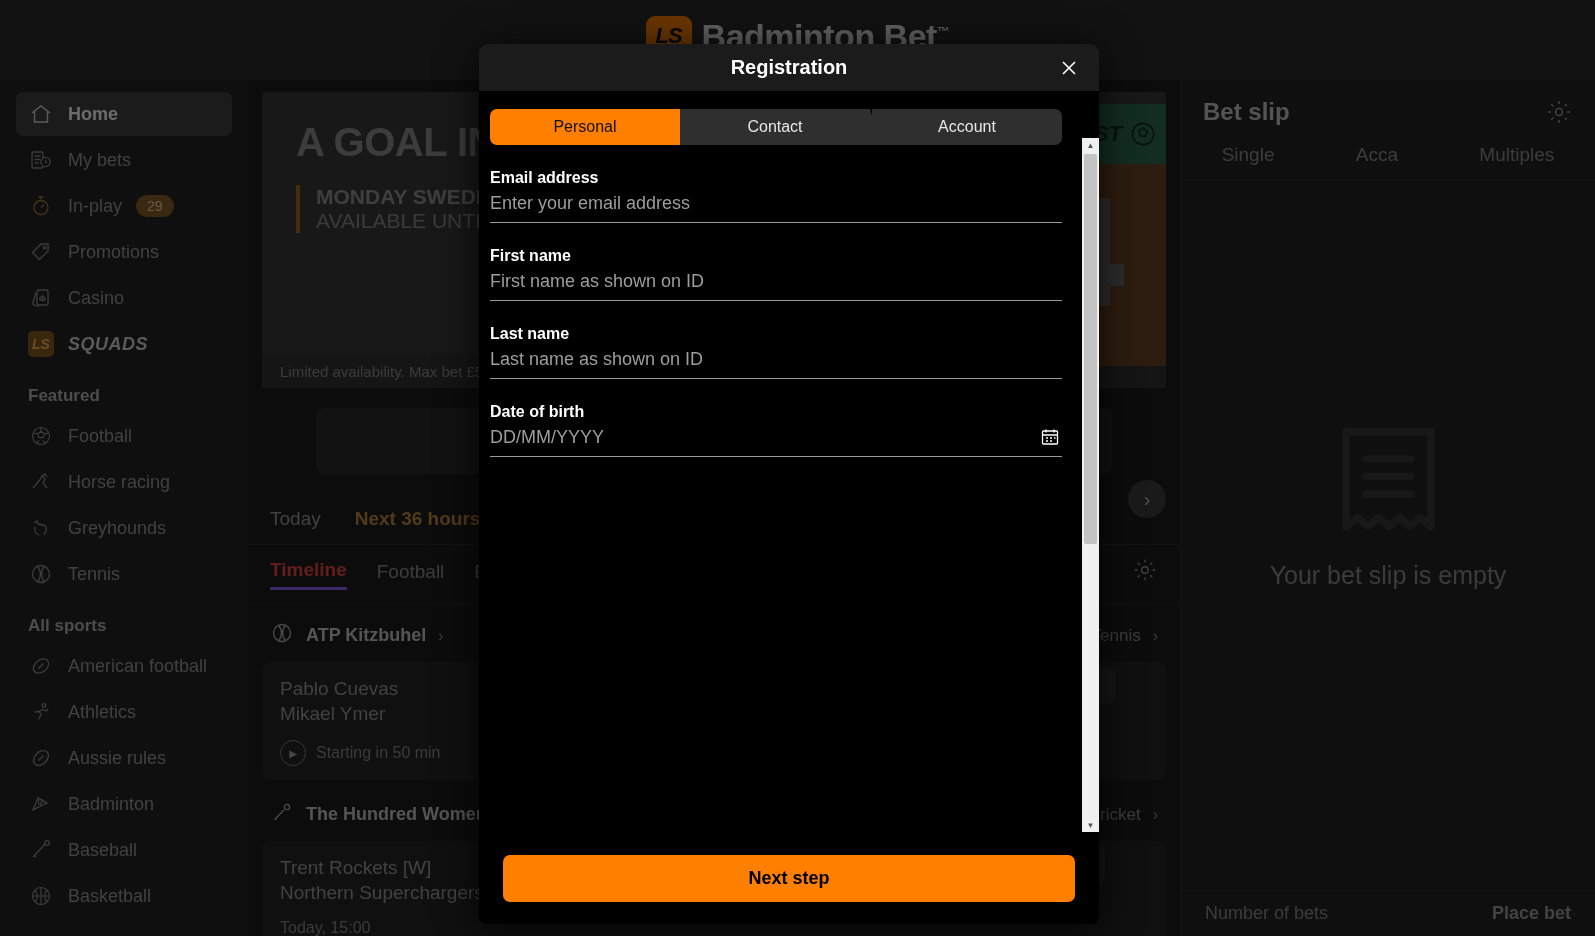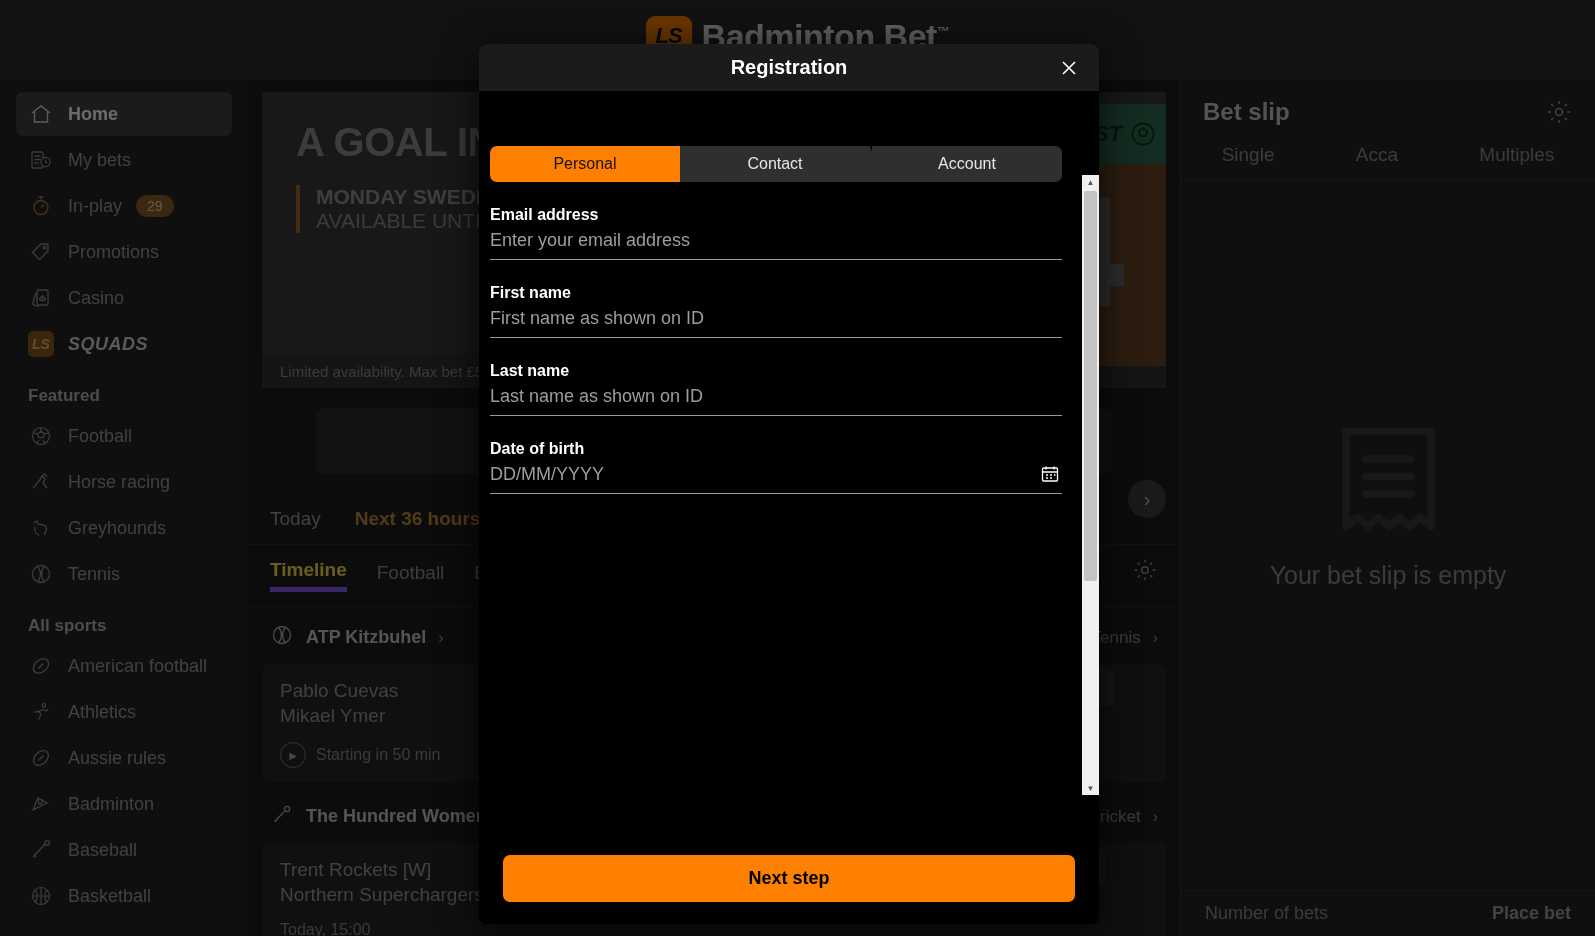--- a/index.html
+++ b/index.html
@@ -119,21 +119,21 @@
     display: flex; align-items: center; gap: 34px;
     padding: 14px 22px; border-bottom: 1px solid #2e2e2e;
   }
   .filter-row .f { font-size: 19px; color: #9a9a9a; cursor: pointer; }
   .filter-row .f.sel { color: #c08a3a; font-weight: bold; }
   .tabs-row {
     display: flex; align-items: center; gap: 30px;
     padding: 14px 22px; border-bottom: 1px solid #2e2e2e; position: relative;
   }
   .tabs-row .t { font-size: 19px; color: #8f8f8f; cursor: pointer; padding-bottom: 6px;}
-  .tabs-row .t.sel { color: #fde047; font-weight: bold; border-bottom: 5px solid #8b5cf6; }
+  .tabs-row .t.sel { color: #ef4444; font-weight: bold; border-bottom: 3px solid #8b5cf6; }
   .gear-right { position: absolute; right: 22px; top: 12px; cursor: pointer; }
 
   .league {
     display: flex; align-items: center; gap: 12px;
     padding: 16px 22px 8px; color: #c9c9c9; font-size: 18px; font-weight: bold;
   }
   .league .chev { color: #8a8a8a; font-size: 16px; font-weight: normal;}
   .match-card {
     margin: 4px 14px; background: #272727; border-radius: 8px; padding: 14px 18px;
   }
@@ -198,21 +198,21 @@
     display: flex; align-items: center; justify-content: space-between;
     padding: 0 24px; color: #8d8d8d; font-size: 18px;
   }
   .bs-foot .pb { font-weight: bold; color: #a0a0a0; }
 
   
   .modal {
     position: absolute; left: 479px; top: 44px; width: 620px; height: 880px;
     background: #000; border-radius: 8px; overflow: hidden;
     box-shadow: 0 6px 40px rgba(0,0,0,.8);
-    display: flex; flex-direction: column; gap: 37px;
+    display: flex; flex-direction: column;
   }
   .modal-head {
     height: 47px; background: #1b1b1b; position: relative;
     display: flex; align-items: center; justify-content: center; flex: 0 0 47px;
   }
   .modal-title { font-size: 20px; font-weight: bold; color: #fff; }
   .modal-close {
     position: absolute; right: 16px; top: 50%; transform: translateY(-50%);
     width: 28px; height: 28px; cursor: pointer;
     display: flex; align-items: center; justify-content: center;

